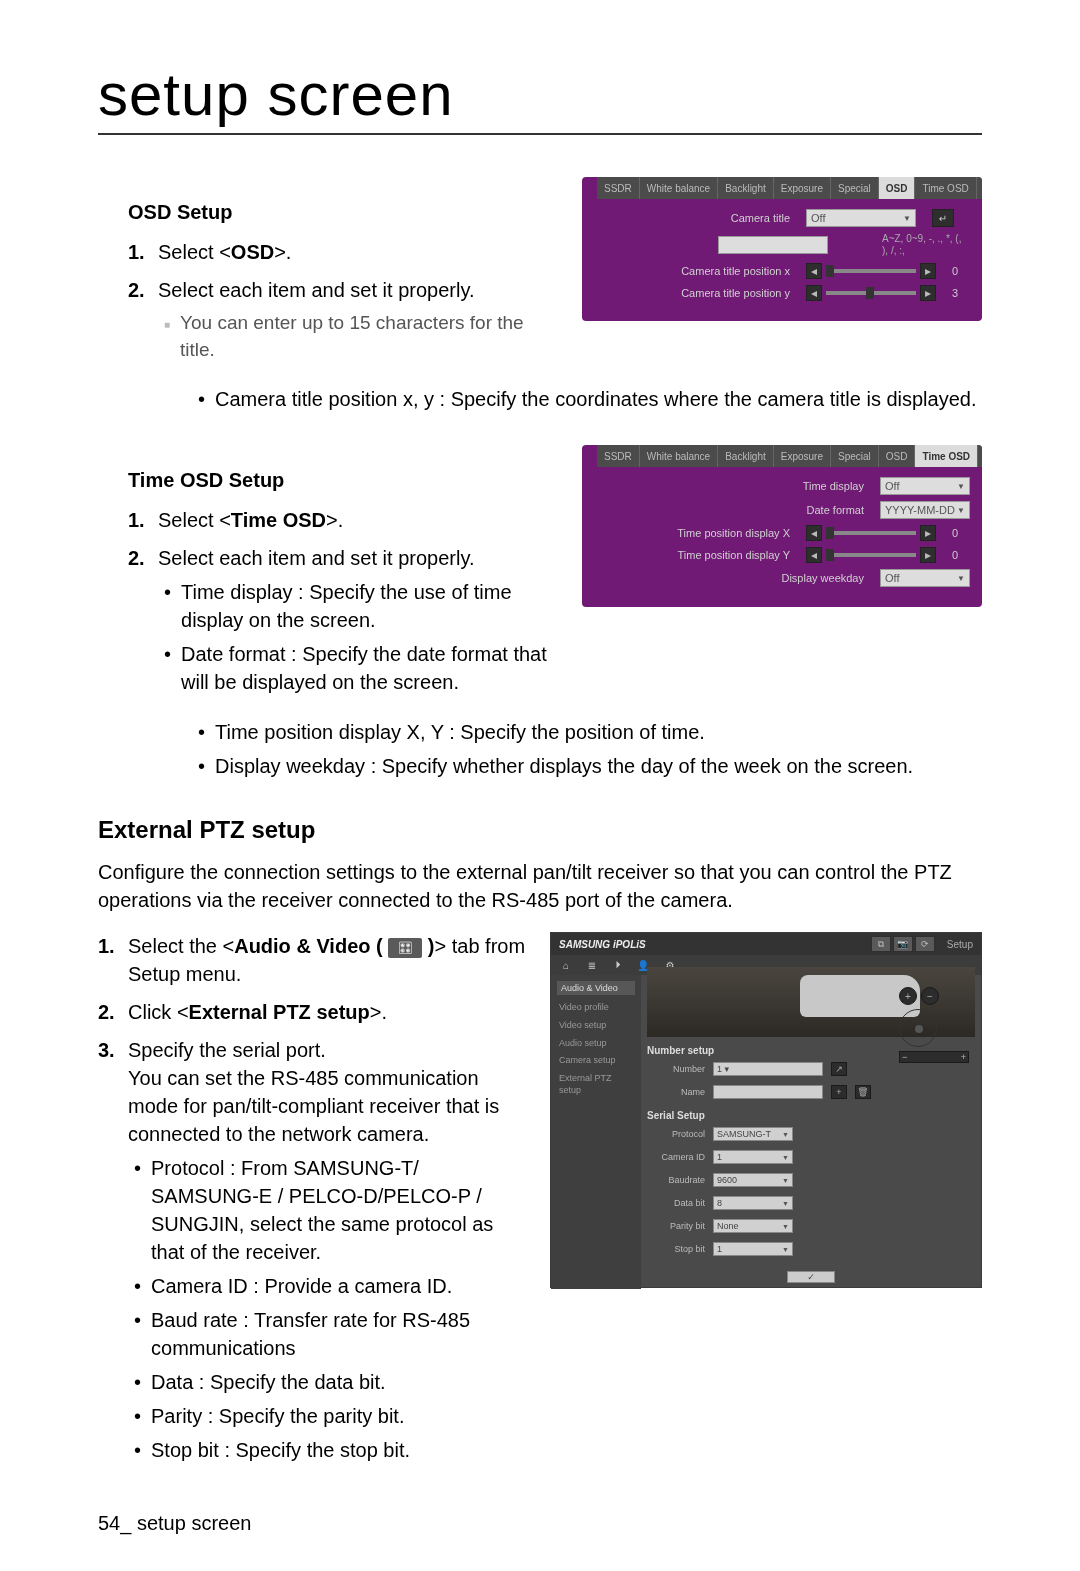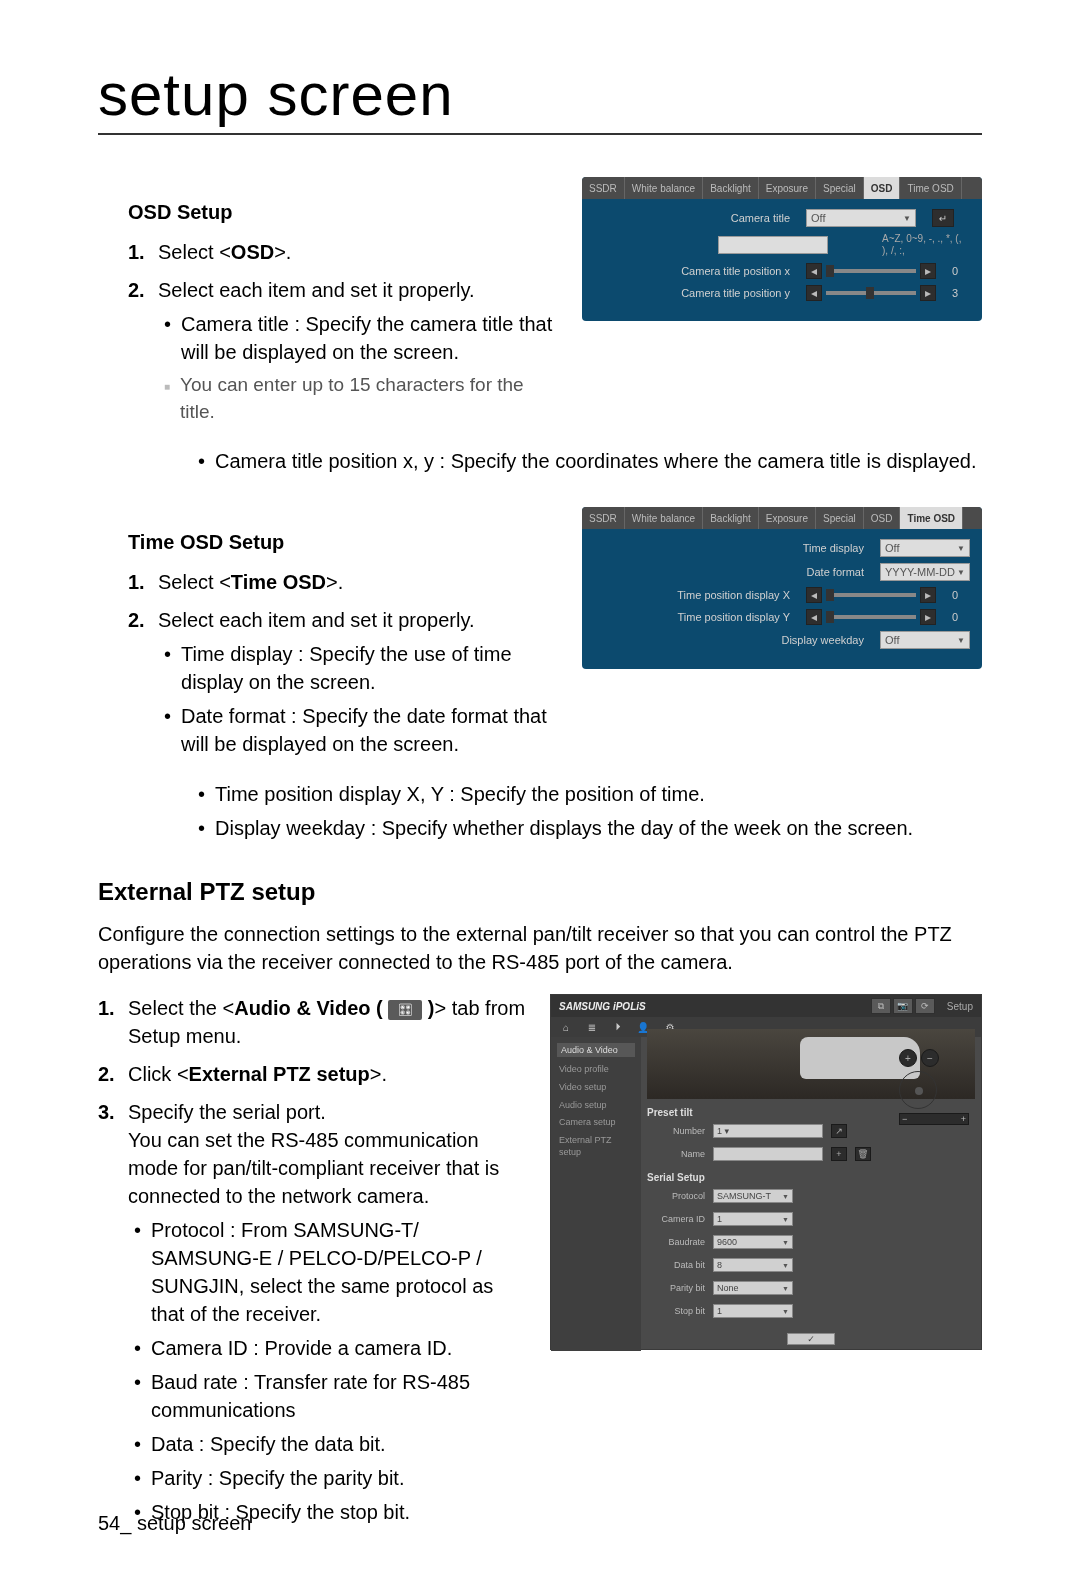--- a/index.html
+++ b/index.html
@@ -47,22 +47,22 @@
   ul.squares { list-style: none; margin: 6px 0 0 0; }
   ul.squares > li { font-size: 19px; line-height: 1.4; color:#555; margin-bottom:6px; display:flex; }
   ul.squares > li::before { content:"■"; font-size:10px; margin: 8px 10px 0 6px; color:#bbb; }
   .bold { font-weight: 700; }
   .row { display: flex; gap: 24px; align-items: flex-start; }
   .col-text { flex: 1; min-width: 0; }
   .col-img { flex: 0 0 auto; }
 
   
   .osd-panel {
-    width: 400px; background: #0c4a6e; border-radius: 4px; overflow: hidden;
-    font-size: 11px; color: #ccc;
+    width: 400px; background: #701a75; border-radius: 4px; overflow: hidden;
+    font-size: 11px; color: #ccc; padding-left: 15px;
   }
   .osd-tabs { display:flex; background:#4b4b4b; height:22px; }
   .osd-tab { padding: 4px 7px; border-right:1px solid #666; white-space:nowrap; display:flex; align-items:center; font-size:10px; color:#bbb;}
   .osd-tab.active { background:#dcdcdc; color:#333; font-weight:700; }
   .osd-body { padding: 10px 12px 14px 12px; }
   .osd-row { display:flex; align-items:center; gap:16px; margin-bottom:6px; }
   .osd-label { flex:1; text-align:right; font-size:11px; color:#d0d0d0; white-space:nowrap; }
   .osd-select { background:#ddd; color:#555; border:1px solid #999; height:18px; min-width:110px; padding:0 4px; display:flex; align-items:center; justify-content:space-between; font-size:11px; }
   .osd-select .arrow{ font-size:8px; }
   .osd-input { background:#ddd; border:1px solid #999; height:18px; width:110px; }
@@ -124,25 +124,20 @@
       <li>
         <span class="num">1.</span>
         <span class="body-wrap">
           <span>Select &lt;</span><span class="bold">OSD</span><span>&gt;.</span>
         </span>
       </li>
       <li>
         <span class="num">2.</span>
         <span class="body-wrap">
           <span>Select each item and set it properly.</span>
-          <ul class="bullets">
-            <li>
-                <span>Camera title : Specify the camera title that will be displayed on the screen.</span>
-              </li>
-          </ul>
           <ul class="squares">
             <li>
                 <span>You can enter up to 15 characters for the title.</span>
               </li>
           </ul>
         </span>
       </li>
     </ol>
   </div>
   <div class="col-img">
@@ -389,21 +384,21 @@
                 <div class="circle">−</div>
               </div>
               <div class="joy"></div>
               <div class="zoombar">
                 <span>−</span>
                 <span>+</span>
               </div>
             </div>
           </div>
 
-          <div class="subhead">Preset tilt</div>
+          <div class="subhead">Number setup</div>
           <div class="form-row">
             <div class="flbl">Number</div>
             <div class="field" style="min-width:110px">
                 <span>1 ▾</span>
               </div>
             <div class="sq-btn">↗</div>
           </div>
           <div class="form-row">
             <div class="flbl">Name</div>
             <div class="field" style="min-width:110px"></div>

